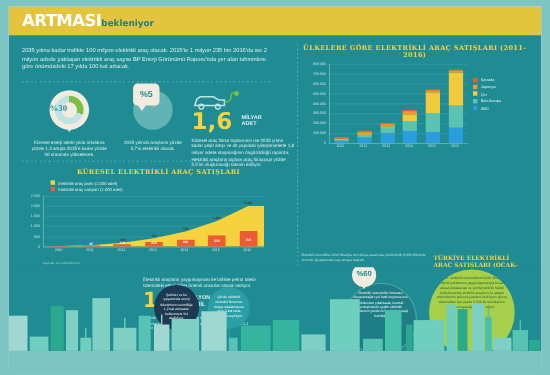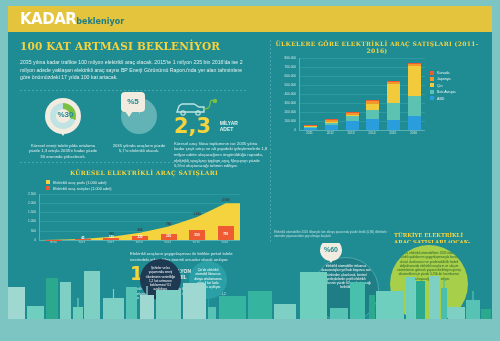--- a/index.html
+++ b/index.html
@@ -42,22 +42,22 @@
   .pin{position:relative;width:36px;height:36px;margin:0 auto;}
   .pin .disc{position:absolute;left:0;top:0;width:36px;height:36px;border-radius:50%;
              background:#f2ece0;box-sizing:border-box;}
   .pin .tip{position:absolute;left:13px;top:31px;width:0;height:0;
             border-left:5px solid transparent;border-right:5px solid transparent;
             border-top:7px solid #f2ece0;}
   .donut{position:absolute;left:5px;top:5px;width:26px;height:26px;border-radius:50%;
          background:conic-gradient(#7ac143 0 30%, #bfe3e2 30% 100%);}
   .donut::after{content:"";position:absolute;left:6px;top:6px;width:14px;height:14px;
                 border-radius:50%;background:#f2ece0;}
-  .pinval{position:absolute;left:0;top:12px;width:41px;text-align:center;
-          color:#1f8b93;font-weight:bold;font-size:8px;z-index:3;}
+  .pinval{position:absolute;left:0;top:12px;width:41px;
+          color:#1f8b93;font-weight:bold;font-size:8px;z-index:3;font-family:Liberation Serif, serif;}
 
   .pie{position:relative;width:36px;height:36px;margin:0 auto;border-radius:50%;
        background:conic-gradient(#e8b93c 0 5%, #62b3b5 5% 100%);}
   .bub{position:absolute;left:13px;top:-6px;width:24px;height:20px;background:#f2ece0;border-radius:4px;}
   .bub::after{content:"";position:absolute;left:4px;top:19px;width:0;height:0;
               border-left:4px solid transparent;border-right:4px solid transparent;
               border-top:6px solid #f2ece0;}
   .bubval{position:absolute;left:13px;top:-1px;width:24px;text-align:center;
           color:#1f8b93;font-weight:bold;font-size:8px;z-index:3;}
 
@@ -139,32 +139,31 @@
   .minicap{font-size:4.2px;line-height:5.6px;color:#dff0ef;margin-top:3px;}
 </style>
 </head>
 <body>
 
 <div id="page">
  <div class="sheet">
 
   <div class="masthead">
     <div class="logo">
-      <span>KADAR</span><span class="logo-sub">bekleniyor</span>
+      <span>ARTMASI</span><span class="logo-sub">bekleniyor</span>
     </div>
   </div>
 
   <div class="body-wrap">
 
    <div class="vdiv"></div>
 
    <div class="colL">
 
      <div class="title">
-       <div>100 KAT ARTMASI BEKLENİYOR</div>
      </div>
      <div class="lede">2035 yılına kadar trafikte 100 milyon elektrikli araç olacak. 2015'te 1 milyon 235 bin 2016'da ise 2 milyon adede yaklaşan elektrikli araç sayısı BP Enerji Görünümü Raporu'nda yer alan tahminlere göre önümüzdeki 17 yılda 100 kat artacak.</div>
      <div class="hdiv"></div>
 
      <div class="stats">
 
        <div class="st st1">
          <div class="pin">
            <div class="disc"></div>
            <div class="donut"></div>
@@ -187,21 +186,21 @@
          <div class="carrow">
            <svg width="46" height="20" viewBox="0 0 46 20">
              <path d="M3 14 L5 8 L8 6 L20 6 L25 9 L30 9 L30 14 Z" fill="none" stroke="#bfe3e2" stroke-width="1.4"></path>
              <circle cx="9" cy="15" r="2.2" fill="none" stroke="#bfe3e2" stroke-width="1.2"></circle>
              <circle cx="24" cy="15" r="2.2" fill="none" stroke="#bfe3e2" stroke-width="1.2"></circle>
              <path d="M30 11 q6 0 6 -5 t4 -3" fill="none" stroke="#7ac143" stroke-width="1.2"></path>
              <circle cx="41" cy="3" r="2.2" fill="#7ac143"></circle>
            </svg>
          </div>
          <div style="margin-top:-2px;">
-           <span class="bignum">2,3</span>
+           <span class="bignum">1,6</span>
            <span class="unit">
              <span style="display:block">MİLYAR</span>
              <span style="display:block">ADET</span>
            </span>
          </div>
          <div class="cap cap3">Küresel araç filosu toplamının ise 2035 yılına kadar çeşit artışı ve alt yapıdaki iyileştirmelerle 1,8 milyar adete ulaşacağının öngörüldüğü raporda, elektrikli araçların toplam araç filosunun yüzde 5,5'ini oluşturacağı tahmin ediliyor.</div>
        </div>
      </div>
 
      <div class="hdiv" style="margin-top:2px"></div>

